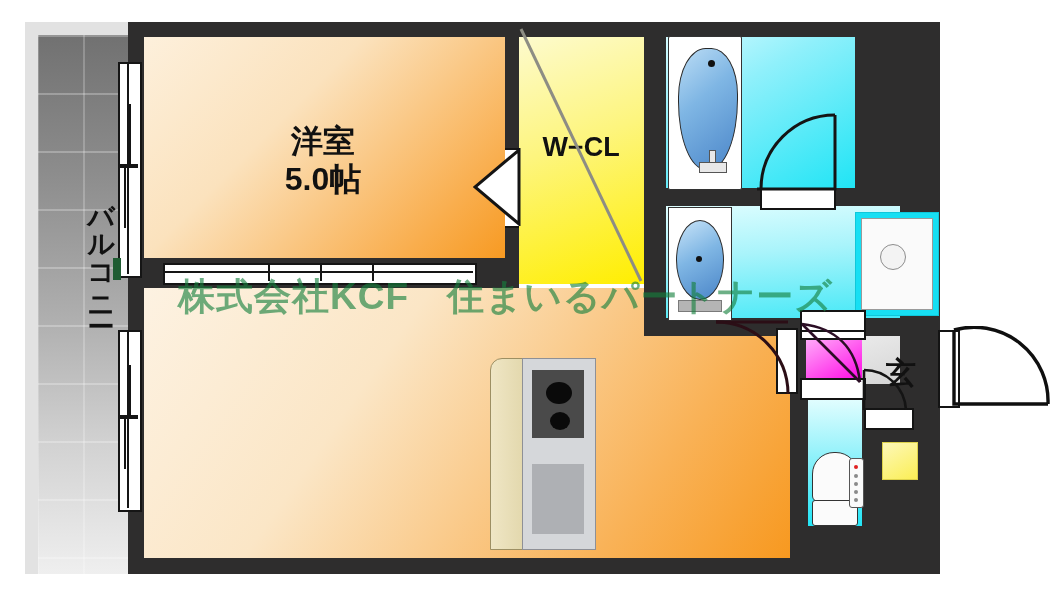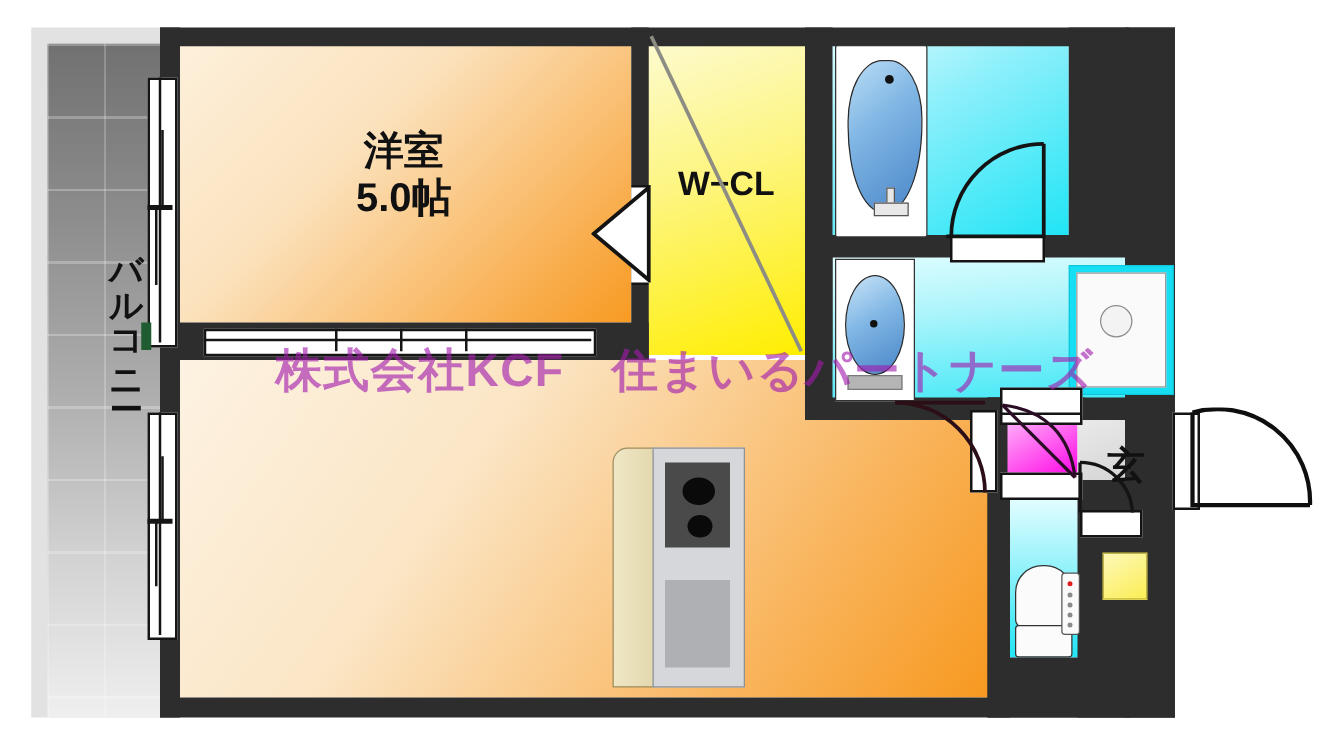--- a/index.html
+++ b/index.html
@@ -35,21 +35,21 @@
     background:linear-gradient(175deg,#e2feff 0%,#a9f4fb 40%,#37e7f6 100%);}
   .room-hall{left:800px;top:323px;width:62px;height:60px;
     background:linear-gradient(150deg,#ffd6ff 0%,#ff77f3 45%,#ff00e4 100%);}
   .room-genkan{left:862px;top:323px;width:78px;height:132px;
     background:linear-gradient(160deg,#eeeeee 0%,#d6d6d6 45%,#9e9e9e 100%);}
   .room-toilet{left:806px;top:396px;width:58px;height:130px;
     background:linear-gradient(180deg,#e6feff 0%,#9df3fb 40%,#22e5f6 100%);}
 
   
   .rl{color:#111;text-align:center;font-weight:700;line-height:1.18;white-space:pre;}
-  .lbl-bed{left:228px;top:102px;width:190px;font-size:32px;}
+  .lbl-bed{left:228px;top:123px;width:190px;font-size:32px;}
   .lbl-ldk{left:290px;top:375px;width:200px;font-size:31px;}
   .lbl-wcl{left:518px;top:132px;width:126px;font-size:27px;letter-spacing:0px;}
   .lbl-gen{left:876px;top:355px;width:50px;font-size:30px;}
 
   
   .tub-box{left:668px;top:36px;width:72px;height:152px;background:#ffffff;
     border:1.5px solid #333;border-radius:2px;}
   .tub{left:678px;top:48px;width:58px;height:120px;
     background:linear-gradient(140deg,#bcddf5 0%,#7fb6e4 40%,#4b86c9 100%);
     border:1.5px solid #2a2a2a;border-radius:46% 44% 48% 46%/40% 38% 58% 56%;}
@@ -91,22 +91,22 @@
   .burner-a{left:546px;top:382px;width:26px;height:22px;background:#0a0a0a;border-radius:50%;}
   .burner-b{left:550px;top:412px;width:20px;height:18px;background:#0a0a0a;border-radius:50%;}
   .kit-sink{left:532px;top:464px;width:52px;height:70px;background:#aeb0b4;}
 
   
   .win{background:#ffffff;border:2.2px solid #151515;}
   .win-line{background:#151515;}
   .opening{background:#ffffff;}
 
   
-  .watermark{left:178px;top:272px;width:740px;color:#a21caf;opacity:.62;
-    font-size:37px;font-weight:700;white-space:pre;letter-spacing:1px;text-align:center;}
+  .watermark{left:178px;top:272px;width:740px;color:#15803d;opacity:.62;
+    font-size:37px;font-weight:700;white-space:pre;letter-spacing:1px;}
 </style>
 </head>
 <body>
 
 <div id="stage">
 
   <div class="abs balcony-frame"></div>
   <div class="abs balcony-tiles"></div>
   <div class="abs balcony-label">バルコニー</div>
 

